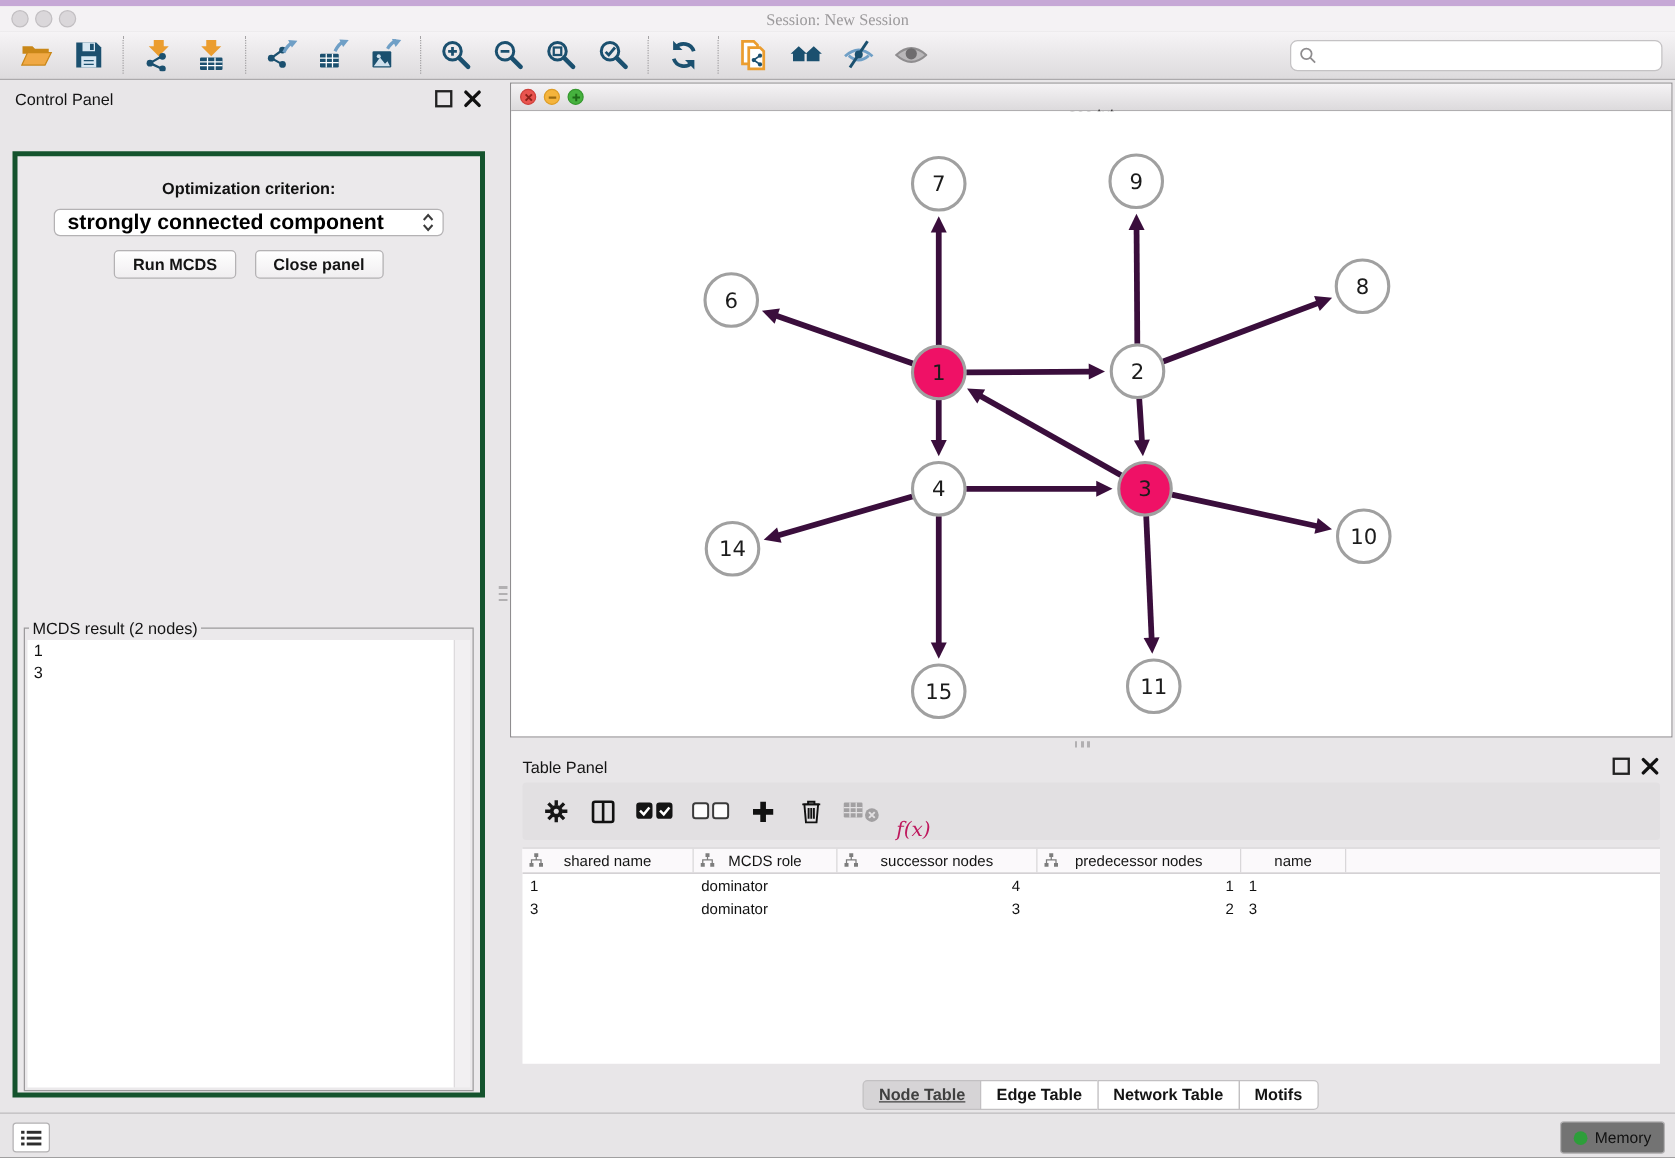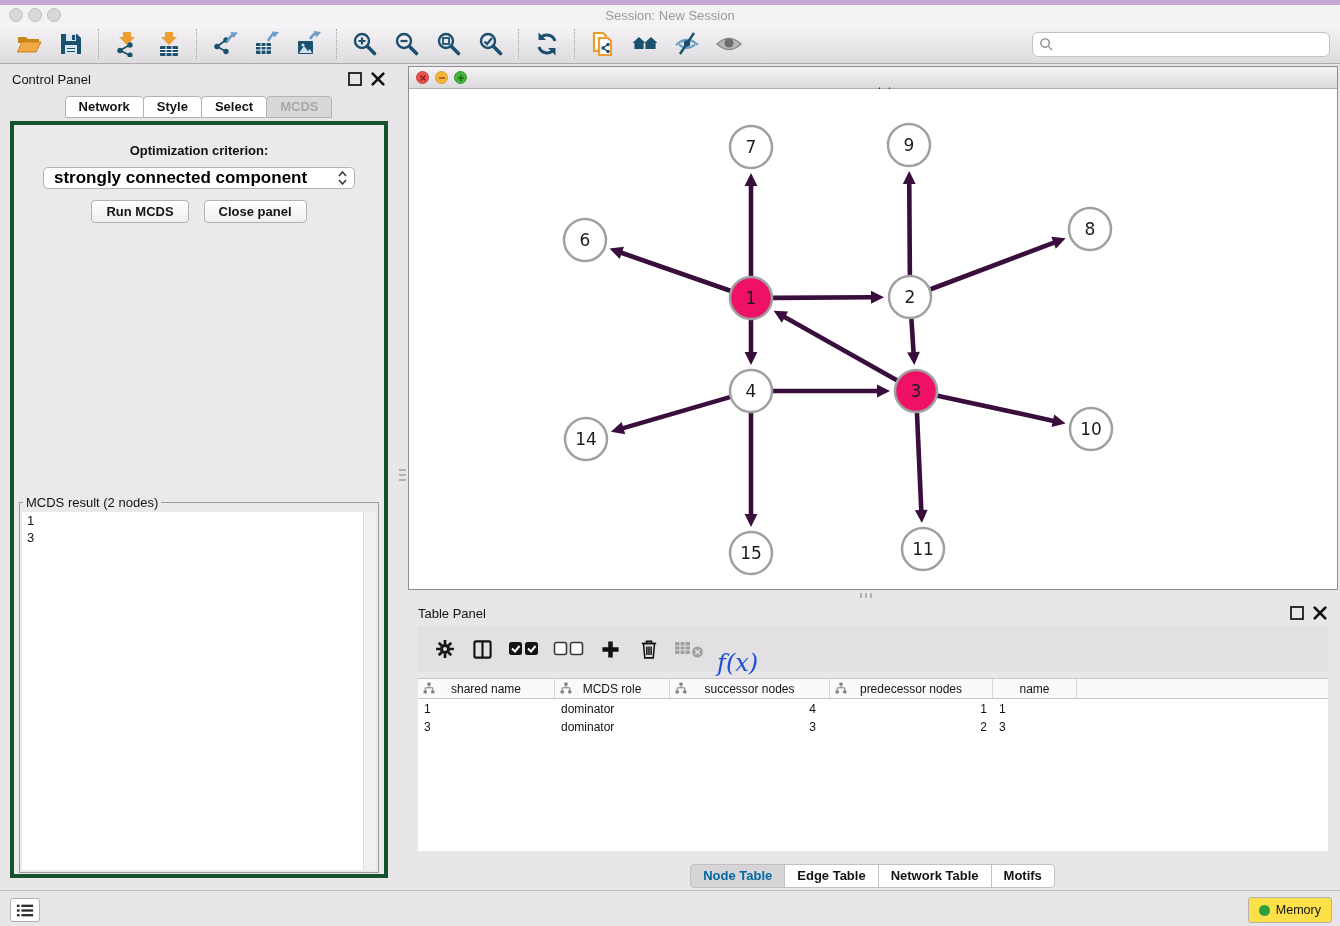--- a/index.html
+++ b/index.html
@@ -1,20 +1,20 @@
 <!DOCTYPE html>
 <html><head>
 <meta charset="utf-8">
 <style>
   html,body{margin:0;padding:0;background:#666;}
   .app{position:relative;width:1340px;height:926px;background:#e8e6e8;
        font-family:"Liberation Sans",sans-serif;overflow:hidden;outline:1px solid #807e80;}
   
   .mac-strip{position:absolute;left:0;top:0;width:100%;height:5px;background:#c6a8d6;}
-  .titlebar{position:absolute;left:0;top:5px;width:100%;height:20px;background:#f4f2f4;border-bottom:1px solid #c9c7c9;}
+  .titlebar{position:absolute;left:0;top:5px;width:100%;height:20px;background:#f4f2f4;border-bottom:1px solid #c9c7c9;font-family:Liberation Serif, serif;}
   .tl-gray{position:absolute;top:3px;width:14px;height:14px;border-radius:50%;background:#dad7da;border:1px solid #c2bfc2;box-sizing:border-box;}
   .win-title{position:absolute;left:0;right:0;top:3px;text-align:center;font-size:13px;color:#9b999b;}
   
   .toolbar{position:absolute;left:0;top:25px;width:100%;height:39px;display:flex;align-items:center;
            background:linear-gradient(#f6f4f6,#dddbdd);border-bottom:1px solid #acaaac;padding-left:8px;box-sizing:border-box;}
   .tbtn{display:inline-flex;width:42px;height:32px;align-items:center;justify-content:center;}
   .tbtn svg{width:26px;height:26px;}
   .tsep{display:inline-block;width:1px;height:30px;border-left:1px dotted #a5a3a5;margin:0 6px;}
   .searchbox{margin-left:auto;margin-right:10px;display:flex;align-items:center;width:290px;height:23px;
              background:#fff;border:1px solid #c4c2c4;border-radius:6px;padding-left:6px;}
@@ -61,41 +61,41 @@
   .tl.green{background:#46b13e;border:1px solid #36982f;}
   .net-canvas{position:absolute;left:0;top:22px;right:0;bottom:0;background:#fff;overflow:hidden;}
   .h-split{position:absolute;left:0;top:524px;width:930px;height:10px;}
   .grip-h{position:absolute;left:452px;top:3px;width:13px;height:5px;
           background:repeating-linear-gradient(90deg,#b2b0b2 0 2px,transparent 2px 5px);}
   
   .table-panel{position:absolute;left:0;top:534px;width:930px;height:288px;}
   .tp-toolbar{position:absolute;left:10px;right:10px;top:26px;height:46px;background:#e2e0e2;border-radius:3px;
               display:flex;align-items:center;padding-left:14px;gap:13px;box-sizing:border-box;}
   .tpbtn{display:inline-flex;align-items:center;justify-content:center;min-width:25px;height:26px;}
-  .fx-label{font-family:"DejaVu Serif",serif;font-style:italic;font-size:24px;color:#1d4ed8;margin-top:28px;}
+  .fx-label{font-family:"DejaVu Serif",serif;font-style:italic;font-size:16px;color:#be185d;margin-top:28px;}
   .tp-table{position:absolute;left:10px;right:10px;top:78px;height:172px;background:#fff;border-top:1px solid #cac8ca;}
   .thead{display:flex;height:19px;background:#fbf9fb;border-bottom:1px solid #c6c4c6;}
   .th{position:relative;display:flex;align-items:center;justify-content:center;font-size:12px;color:#141414;
       border-right:1px solid #d9d7d9;box-sizing:border-box;}
   .th svg{position:absolute;left:5px;top:3px;width:12px;height:12px;}
   .tr{display:flex;height:16px;align-items:center;margin-top:2px;}
   .td{font-size:12px;color:#111;box-sizing:border-box;padding:0 6px;}
   .td.r{text-align:right;padding-right:14px;}
   .td.r2{text-align:right;padding-right:6px;}
   .tp-tabs{position:absolute;left:0;right:0;top:264px;text-align:center;}
   .tptab{display:inline-block;padding:3px 12px 4px;font-size:13px;font-weight:bold;background:#fff;
          border:1px solid #c2c0c2;margin-left:-1px;color:#141414;}
   .tptab:first-child{border-radius:4px 0 0 4px;}
   .tptab:last-child{border-radius:0 4px 4px 0;}
-  .tptab.active{background:#d6d4d6;color:#0369a1;}
+  .tptab.active{background:#d6d4d6;color:#404040;text-decoration:underline;}
   
   .statusbar{position:absolute;left:0;top:890px;width:100%;height:36px;background:#e7e5e7;border-top:1px solid #bdbbbd;box-sizing:border-box;}
   .status-left{position:absolute;left:10px;top:7px;width:30px;height:24px;background:#fff;border:1px solid #b3b1b3;
                border-radius:3px;display:inline-flex;align-items:center;justify-content:center;padding:0;}
-  .memory-btn{position:absolute;right:8px;top:6px;height:26px;padding:0 10px;background:#fde047;border:1px solid #b3b1b3;
+  .memory-btn{position:absolute;right:8px;top:6px;height:26px;padding:0 10px;background:#737373;border:1px solid #b3b1b3;
               border-radius:3px;display:inline-flex;align-items:center;gap:6px;font-size:12.5px;font-family:inherit;color:#111;}
   .memory-dot{width:11px;height:11px;border-radius:50%;background:#2d9e3a;display:inline-block;}
 </style>
 </head>
 <body>
 
 <div class="app">
 
   <div class="mac-strip"></div>
   <div class="titlebar">
@@ -256,21 +256,20 @@
             <svg viewBox="0 0 12 12" fill="none" stroke="#222" stroke-width="1.4">
               <rect x="1.5" y="1.5" width="9" height="9"></rect>
             </svg>
           </span>
         <span class="ph-ico">
             <svg viewBox="0 0 12 12" stroke="#111" stroke-width="2" stroke-linecap="round">
               <path d="M2 2l8 8M10 2l-8 8"></path>
             </svg>
           </span>
       </div>
-      <div class="cp-tabs" id="cp-tabs"><span class="cptab">Network</span><span class="cptab">Style</span><span class="cptab">Select</span><span class="cptab active">MCDS</span></div>
       <div class="cp-body">
         <div class="opt-label">Optimization criterion:</div>
         <div class="dropdown">
           <span>strongly connected component</span>
           <span class="dd-chev">
             <svg viewBox="0 0 9 16" width="9" height="16" fill="none" stroke="#3c3c3c" stroke-width="1.6">
                 <path d="M1 6l3.5-4L8 6"></path>
                 <path d="M1 10l3.5 4L8 10"></path>
               </svg>
           </span>

